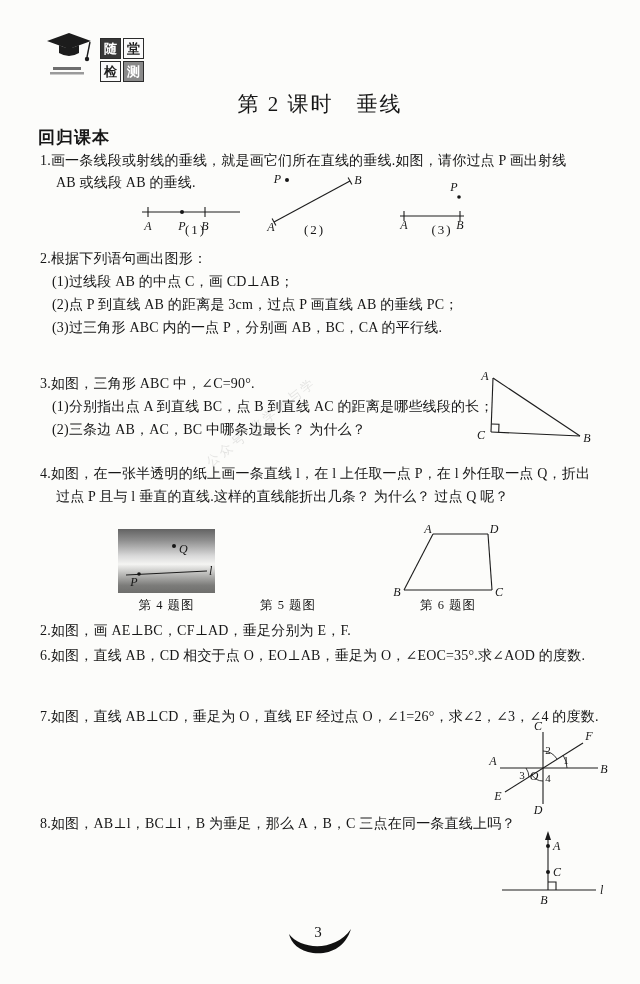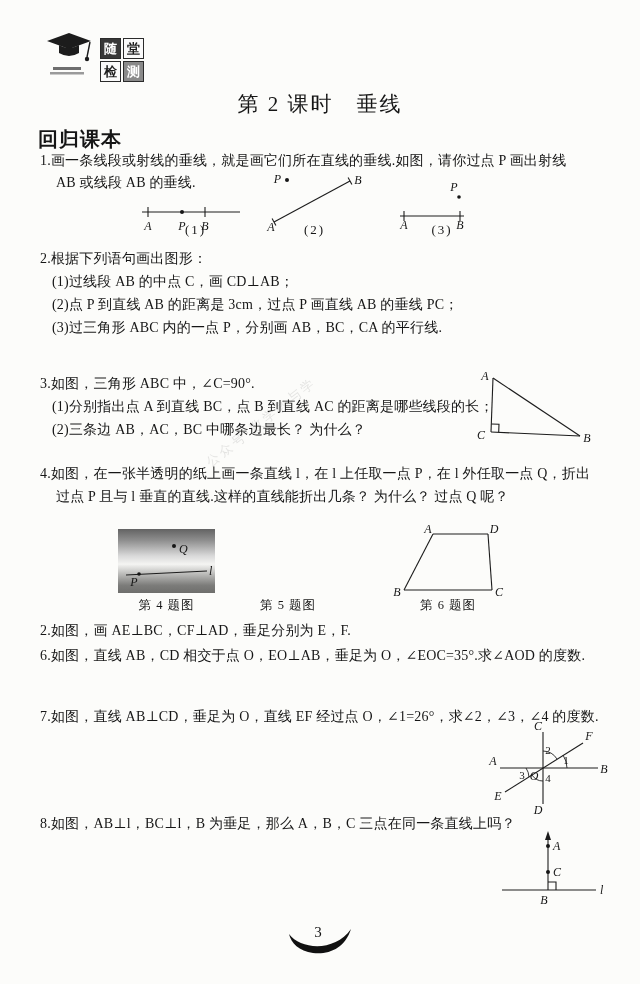--- a/index.html
+++ b/index.html
@@ -11,21 +11,21 @@
   }
   .line {
     position:absolute; font-size:14px; letter-spacing:0.2px;
     white-space:nowrap; line-height:20px;
   }
   .title {
     position:absolute; top:90px; left:0; width:100%; text-align:center;
     font-size:21px; font-weight:normal; letter-spacing:2px;
   }
   .section-heading {
-    position:absolute; top:126px; left:38px; font-size:20px; font-weight:bold;
+    position:absolute; top:126px; left:38px; font-size:17px; font-weight:bold;
     font-family:"Liberation Sans","DejaVu Sans",sans-serif; letter-spacing:1px;
   }
   .caption {
     position:absolute; font-size:13px; text-align:center; letter-spacing:2px;
   }
   .figcaption {
     position:absolute; font-size:12.5px; text-align:center; letter-spacing:1px;
   }
   .fig { position:absolute; }
   .fig text {

